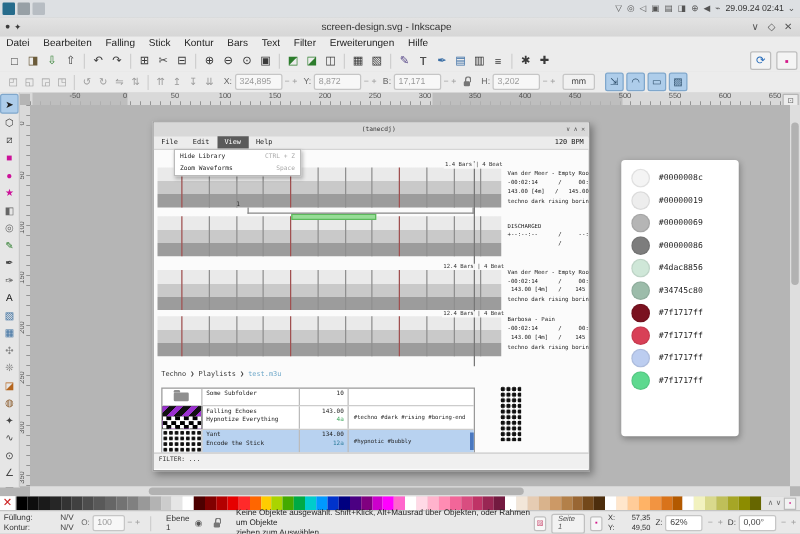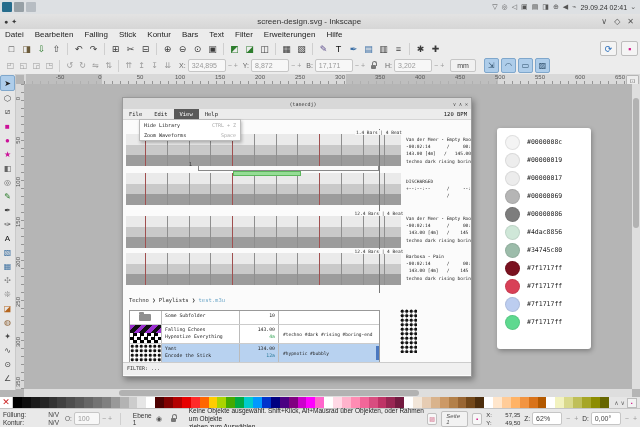--- a/index.html
+++ b/index.html
@@ -521,24 +521,20 @@
 <div id="palette-card" class="abs">
     <div class="swatch-row">
       <span class="swatch-dot" style="background: rgb(244, 244, 244);"></span>
       <span class="swatch-label">#0000008c</span>
     </div>
     <div class="swatch-row">
       <span class="swatch-dot" style="background: rgb(237, 237, 237);"></span>
       <span class="swatch-label">#00000019</span>
     </div>
     <div class="swatch-row">
-      <span class="swatch-dot" style="background: rgb(236, 236, 236);"></span>
-      <span class="swatch-label">#00000017</span>
-    </div>
-    <div class="swatch-row">
       <span class="swatch-dot" style="background: rgb(181, 181, 181);"></span>
       <span class="swatch-label">#00000069</span>
     </div>
     <div class="swatch-row">
       <span class="swatch-dot" style="background: rgb(125, 125, 125);"></span>
       <span class="swatch-label">#00000086</span>
     </div>
     <div class="swatch-row">
       <span class="swatch-dot" style="background: rgb(207, 231, 216);"></span>
       <span class="swatch-label">#4dac8856</span>

